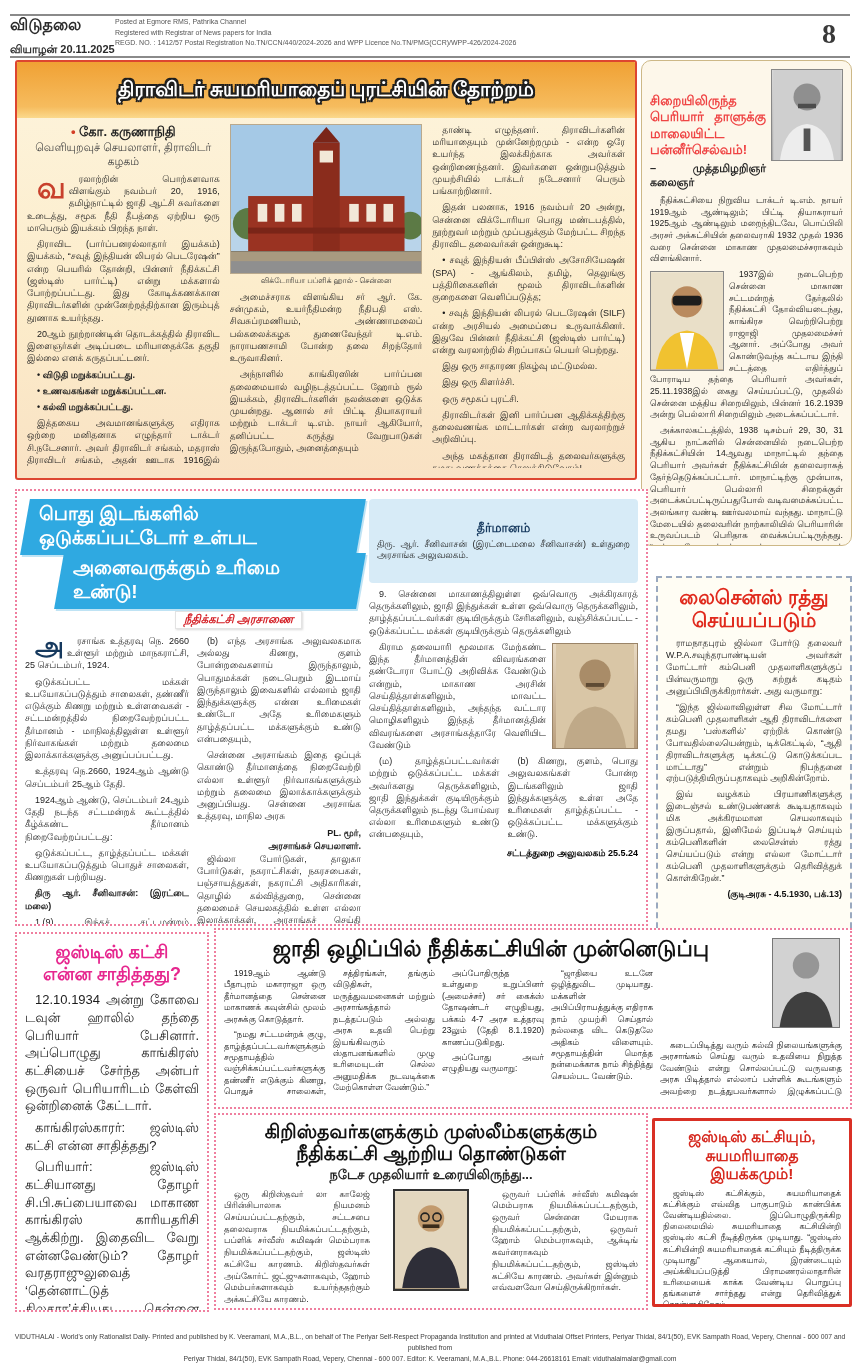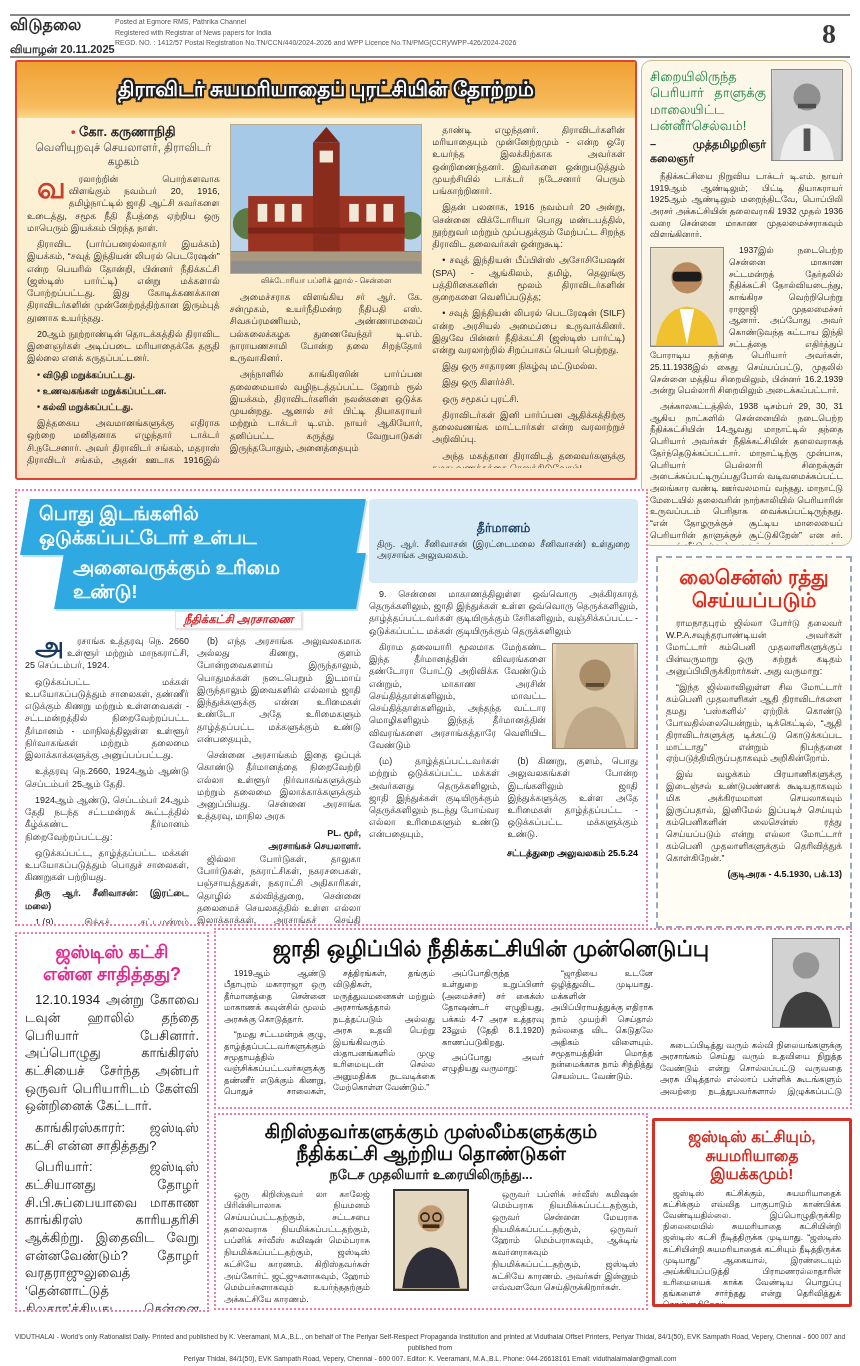--- a/index.html
+++ b/index.html
@@ -32,21 +32,21 @@
   .lead-author::before { content:"• "; color:#d43f27; }
   .lead-author-title { font-size:11px; color:#444; }
   .lead-col1 p:nth-of-type(1)::first-letter { font-size:30px; font-weight:bold; color:#c8402c; float:left; line-height:0.85; padding:2px 3px 0 0; }
   .lead-col1 p:nth-of-type(4), .lead-col1 p:nth-of-type(5), .lead-col1 p:nth-of-type(6) { text-indent:0; margin-left:10px; font-weight:bold; }
   .photo-frame { width:100%; border:1px solid #b9a98d; background:#cfe0ee; }
   .photo-cap { font-size:7.5px; text-align:center; color:#333; margin:2px 0 5px; }
 
   
   .periyar-box { left:641px; top:60px; width:211px; height:486px; border:1px solid #cdb887; border-radius:10px;
                  background:#fdf7ea; padding:8px 8px 6px; }
-  .periyar-box h2 { font-size:13px; font-weight:normal; color:#15803d; line-height:1.25; }
+  .periyar-box h2 { font-size:13px; font-weight:bold; color:#ef4444; line-height:1.25;margin-top:24px; }
   .periyar-byline { font-size:11px; font-weight:bold; color:#222; margin:4px 0 5px; }
   .pan-photo { float:right; width:72px; height:92px; margin:0 0 4px 5px; border:1px solid #888;
                background:linear-gradient(180deg,#d9d9d9,#a8a8a8); }
   .kala-photo { float:left; width:74px; height:100px; margin:2px 5px 3px 0; border:1px solid #888;
                 background:linear-gradient(180deg,#efe6d2,#cbb79a); }
   .periyar-box p { font-size:8.6px; }
 
   
   .go-box { left:15px; top:489px; width:633px; height:437px; border:2px dotted #ef7f9f; background:#fff; padding:8px; }
   .go-flex { display:flex; gap:8px; height:100%; }
@@ -68,21 +68,21 @@
   .reso-box { background:#d7ebf7; border-radius:4px; padding:22px 8px; margin-bottom:5px; }
   .reso-box h3 { font-size:12.5px; font-weight:bold; text-align:center; color:#16395e; margin-bottom:2px; }
   .reso-box div { font-size:9px; text-align:justify; color:#1c1c1c; }
   .srini-photo { float:right; width:86px; height:106px; margin:2px 0 4px 6px; border:1px solid #9a8468;
                  background:linear-gradient(180deg,#e8d9c2,#b99e7d); }
   .go-sub { display:flex; gap:8px; }
   .go-sub > div { flex:1; overflow:hidden; }
   .go-office { font-size:9px; font-weight:bold; text-align:right; margin-top:3px; }
 
   
-  .lic-box { left:656px; top:556px; width:196px; height:372px; border:2px dashed #9aa9c0; background:#fffdf4; padding:8px; }
+  .lic-box { left:656px; top:576px; width:196px; height:372px; border:2px dashed #9aa9c0; background:#fffdf4; padding:8px; }
   .lic-box h2 { font-size:20px; font-weight:bold; color:#e02a1d; text-align:center; line-height:1.15; margin-bottom:6px; }
   .lic-box p { font-size:8.8px; }
   .cite { font-size:9px; font-weight:bold; text-align:right; color:#111; margin-top:4px; }
 
   
   .qa-box { left:15px; top:932px; width:194px; height:380px; border:2px dotted #ef7f9f; background:#fff; padding:8px; }
   .qa-box h2 { font-size:18px; font-weight:bold; color:#e6268e; text-align:center; line-height:1.2; margin-bottom:6px; }
   .qa-box p { font-size:13px; }
 
   

